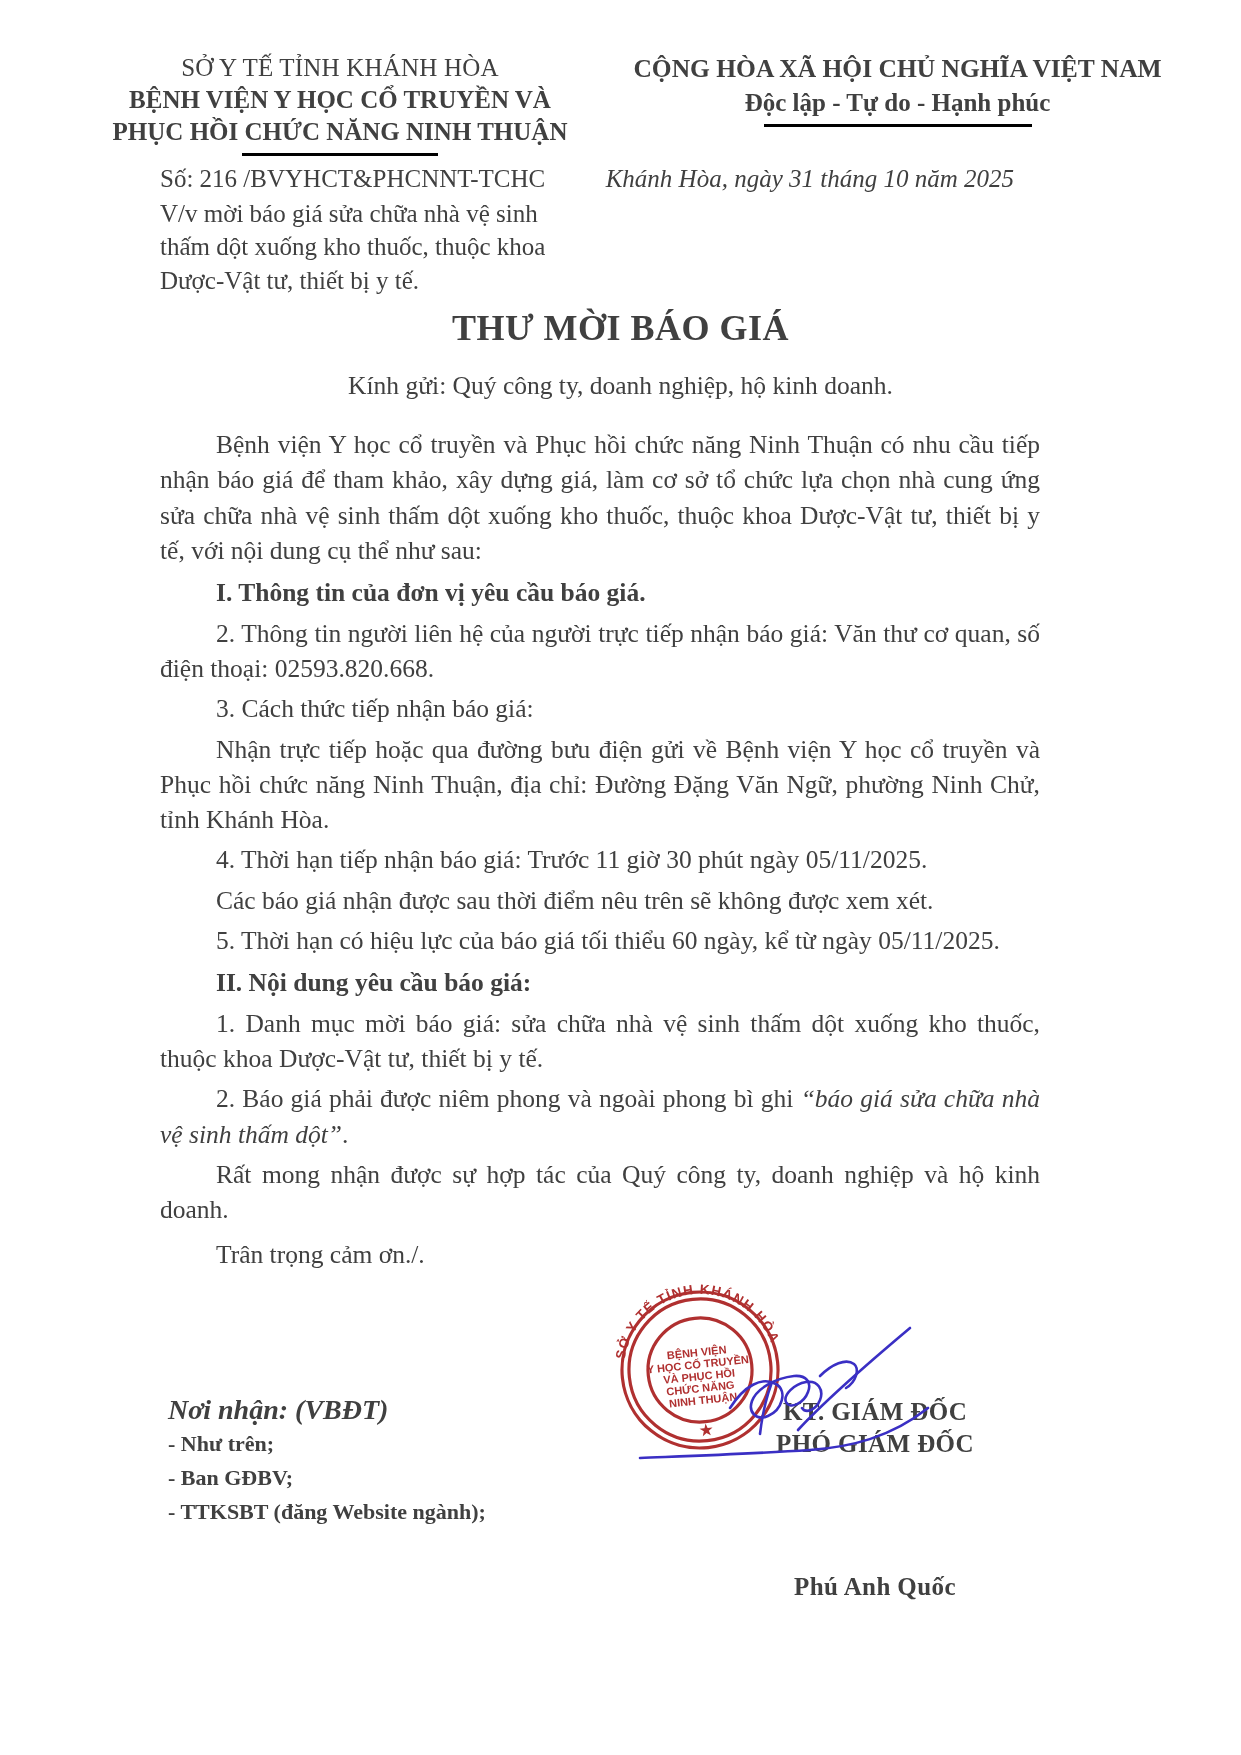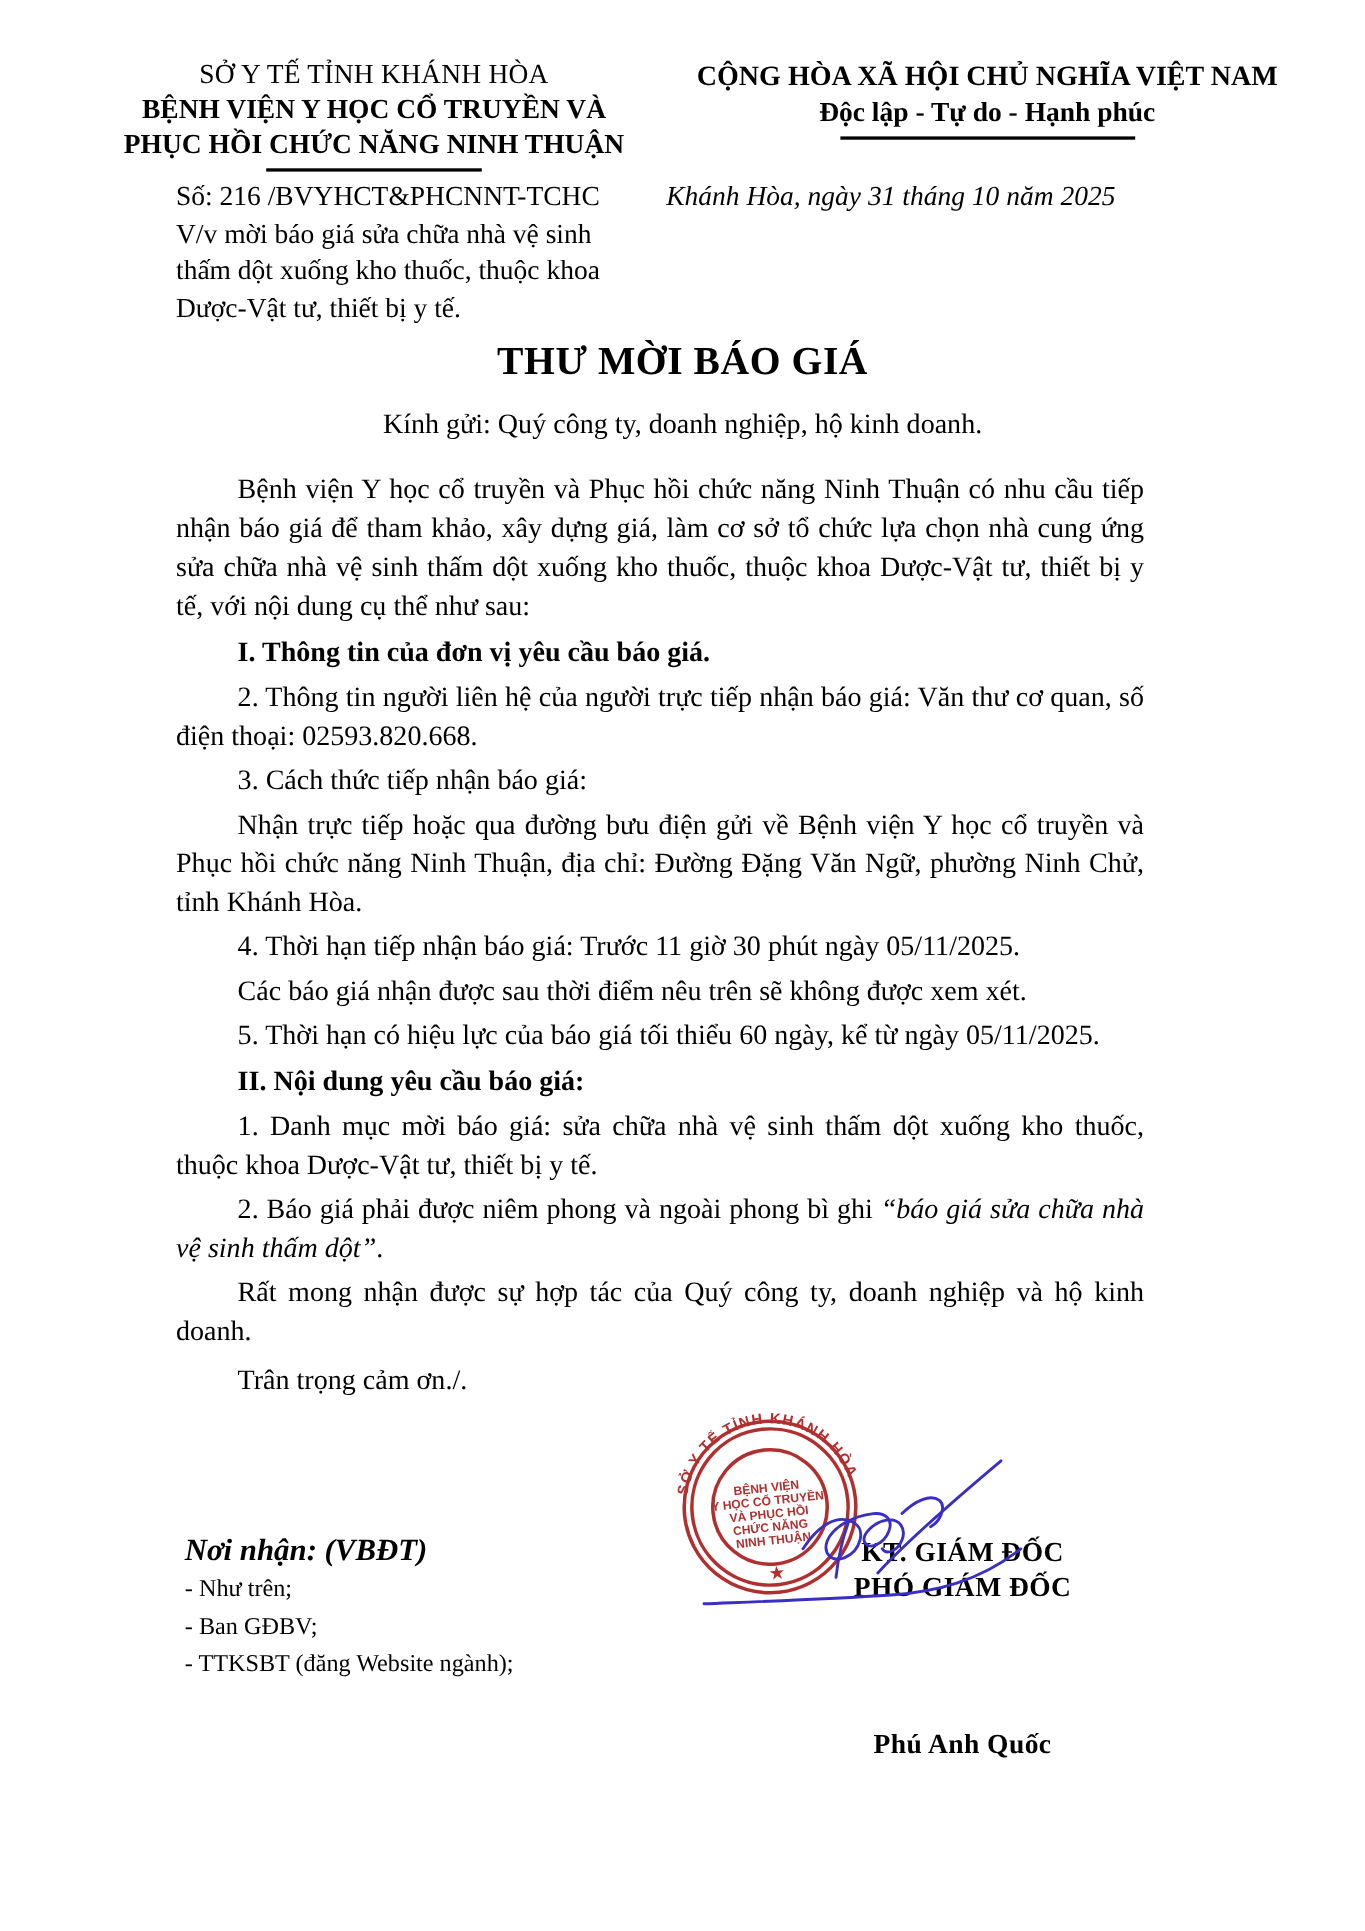--- a/index.html
+++ b/index.html
@@ -6,21 +6,21 @@
     margin: 0;
     padding: 0;
     background: #ffffff;
   }
   .page {
     position: relative;
     width: 1241px;
     height: 1755px;
     background: #ffffff;
     font-family: "Liberation Serif", "DejaVu Serif", serif;
-    color: #000000;
+    color: #404040;
     overflow: hidden;
   }
 
   
   .header {
     position: absolute;
     top: 52px;
     left: 0;
     width: 1241px;
     display: flex;
@@ -161,20 +161,21 @@
   .noinhan-title {
     font-size: 28px;
     font-weight: bold;
     font-style: italic;
   }
   .noinhan-title .plain { font-style: italic; }
   .noinhan-item {
     font-size: 22px;
     line-height: 1.46;
     margin-top: 2px;
+    font-weight: bold;
   }
   .signblock {
     position: absolute;
     left: 660px;
     top: 2px;
     width: 430px;
     text-align: center;
   }
   .sign-role {
     font-size: 25px;

